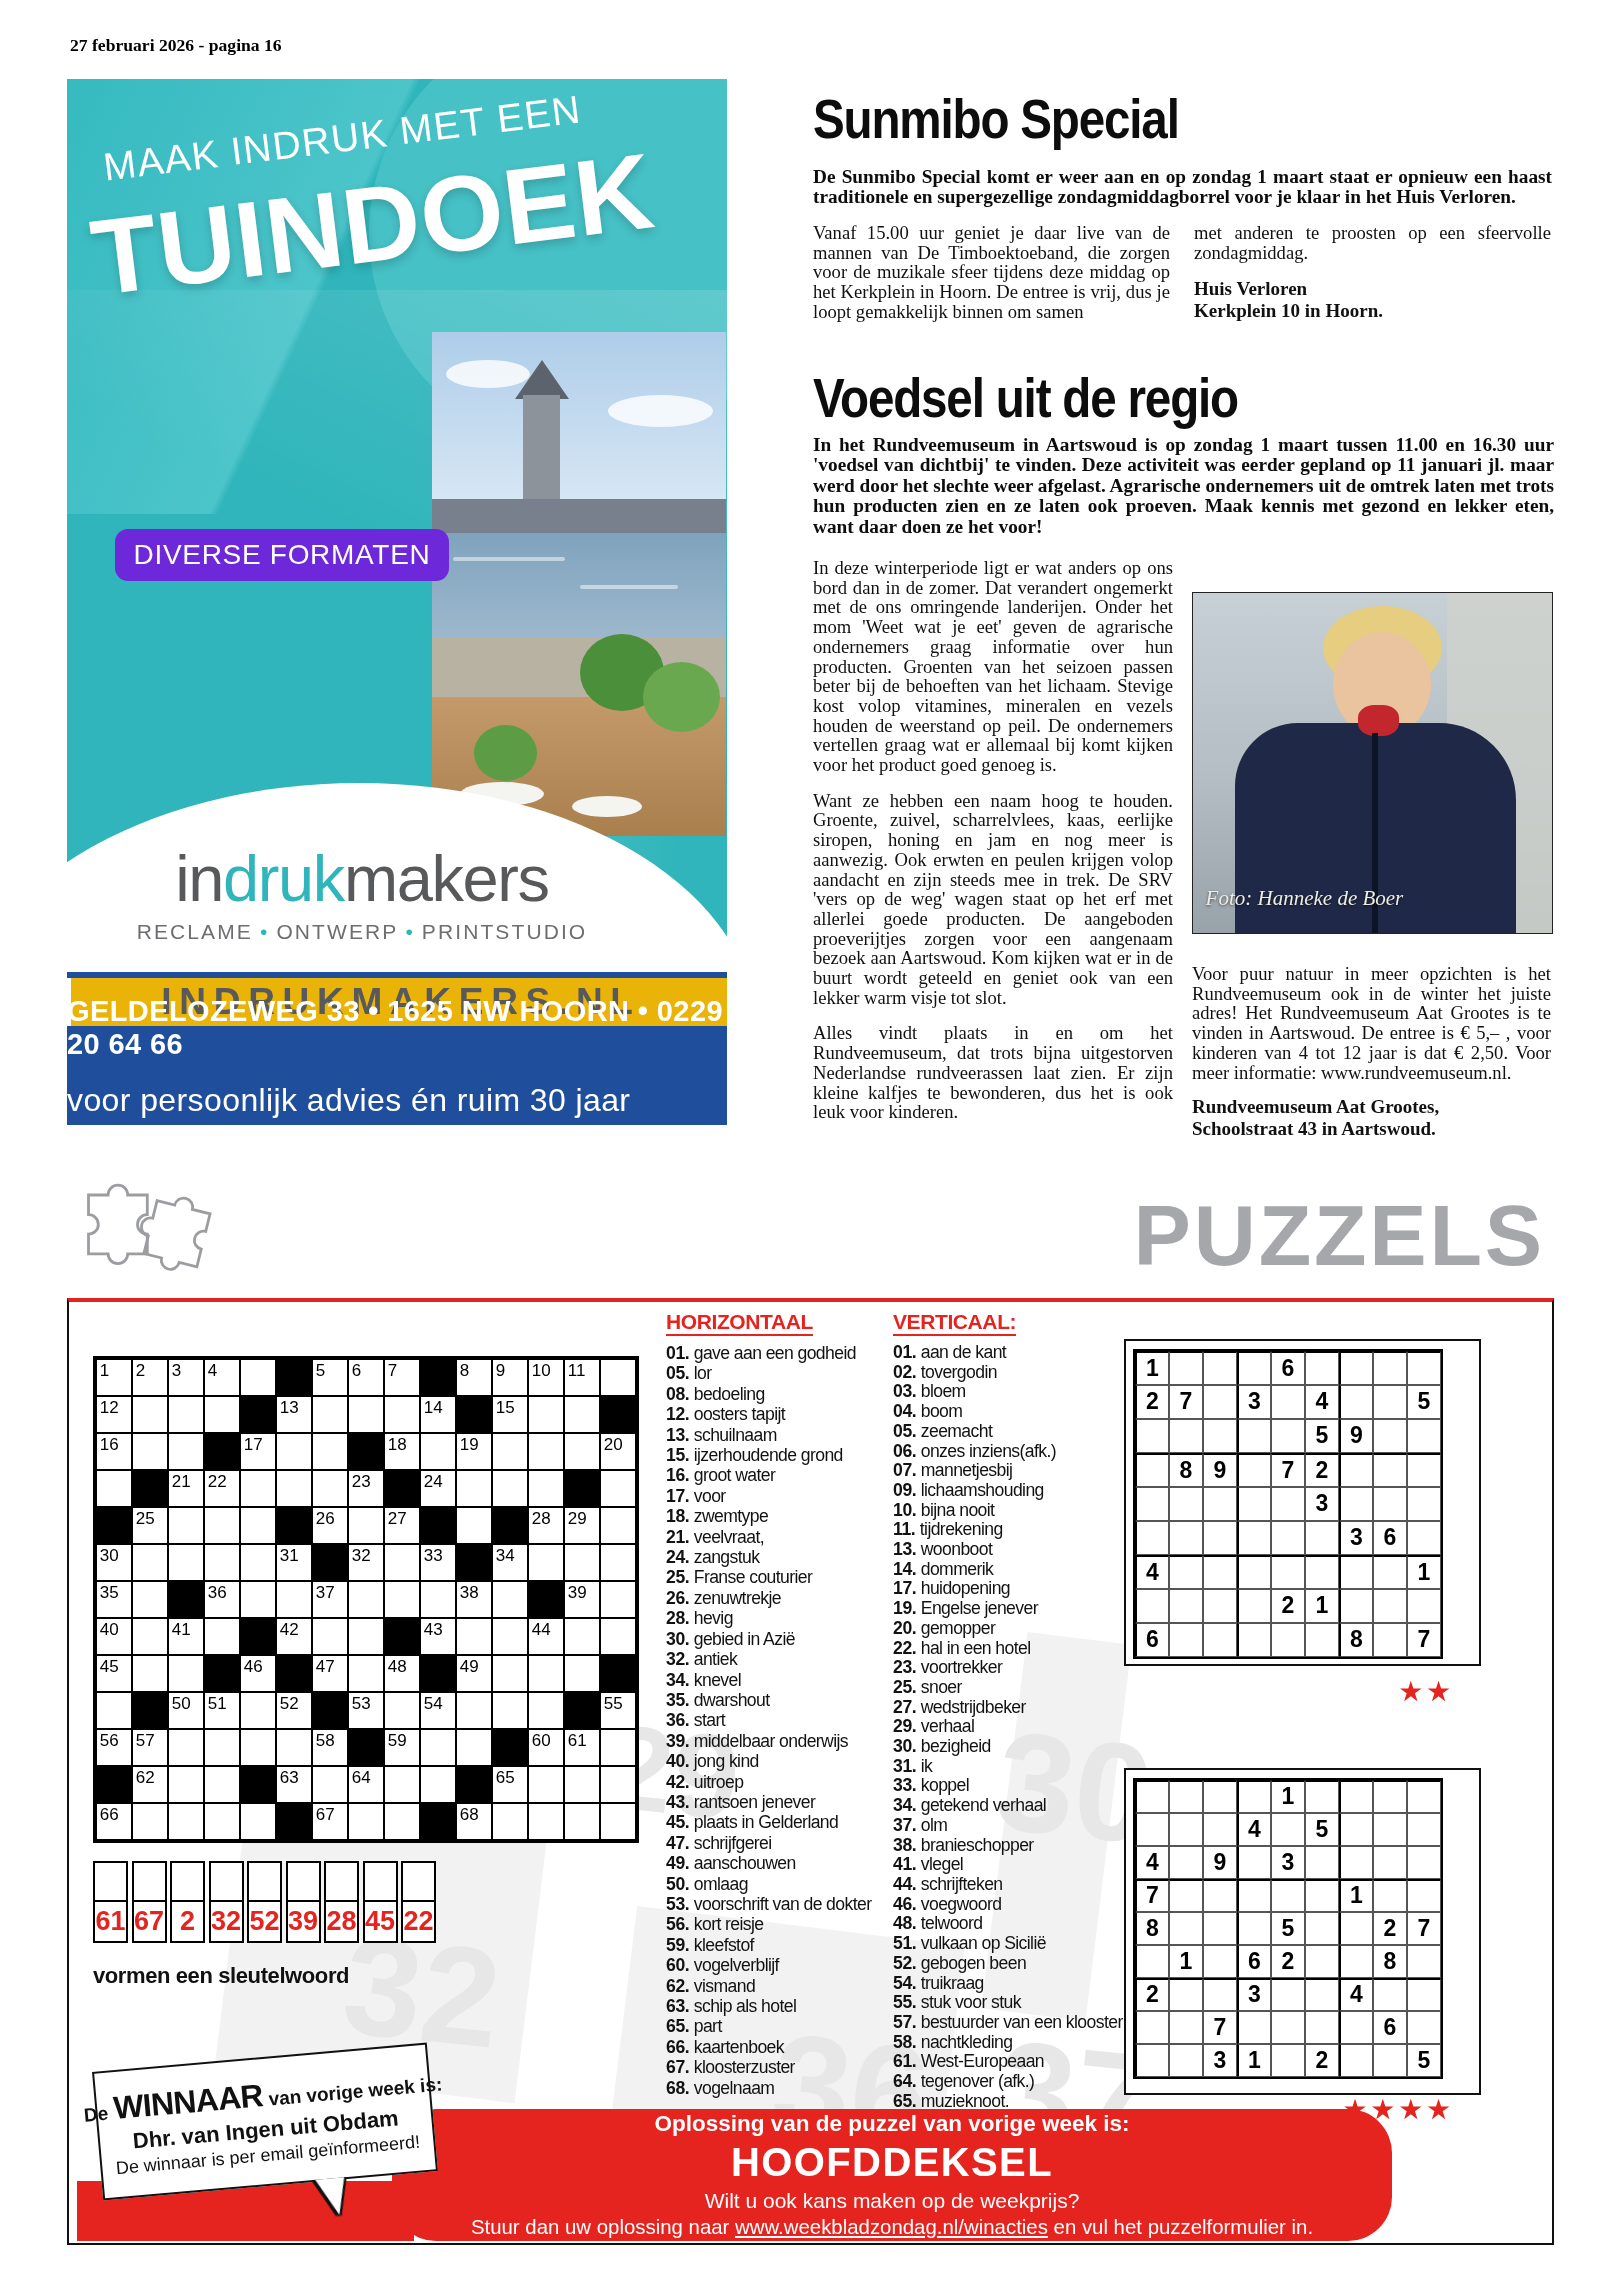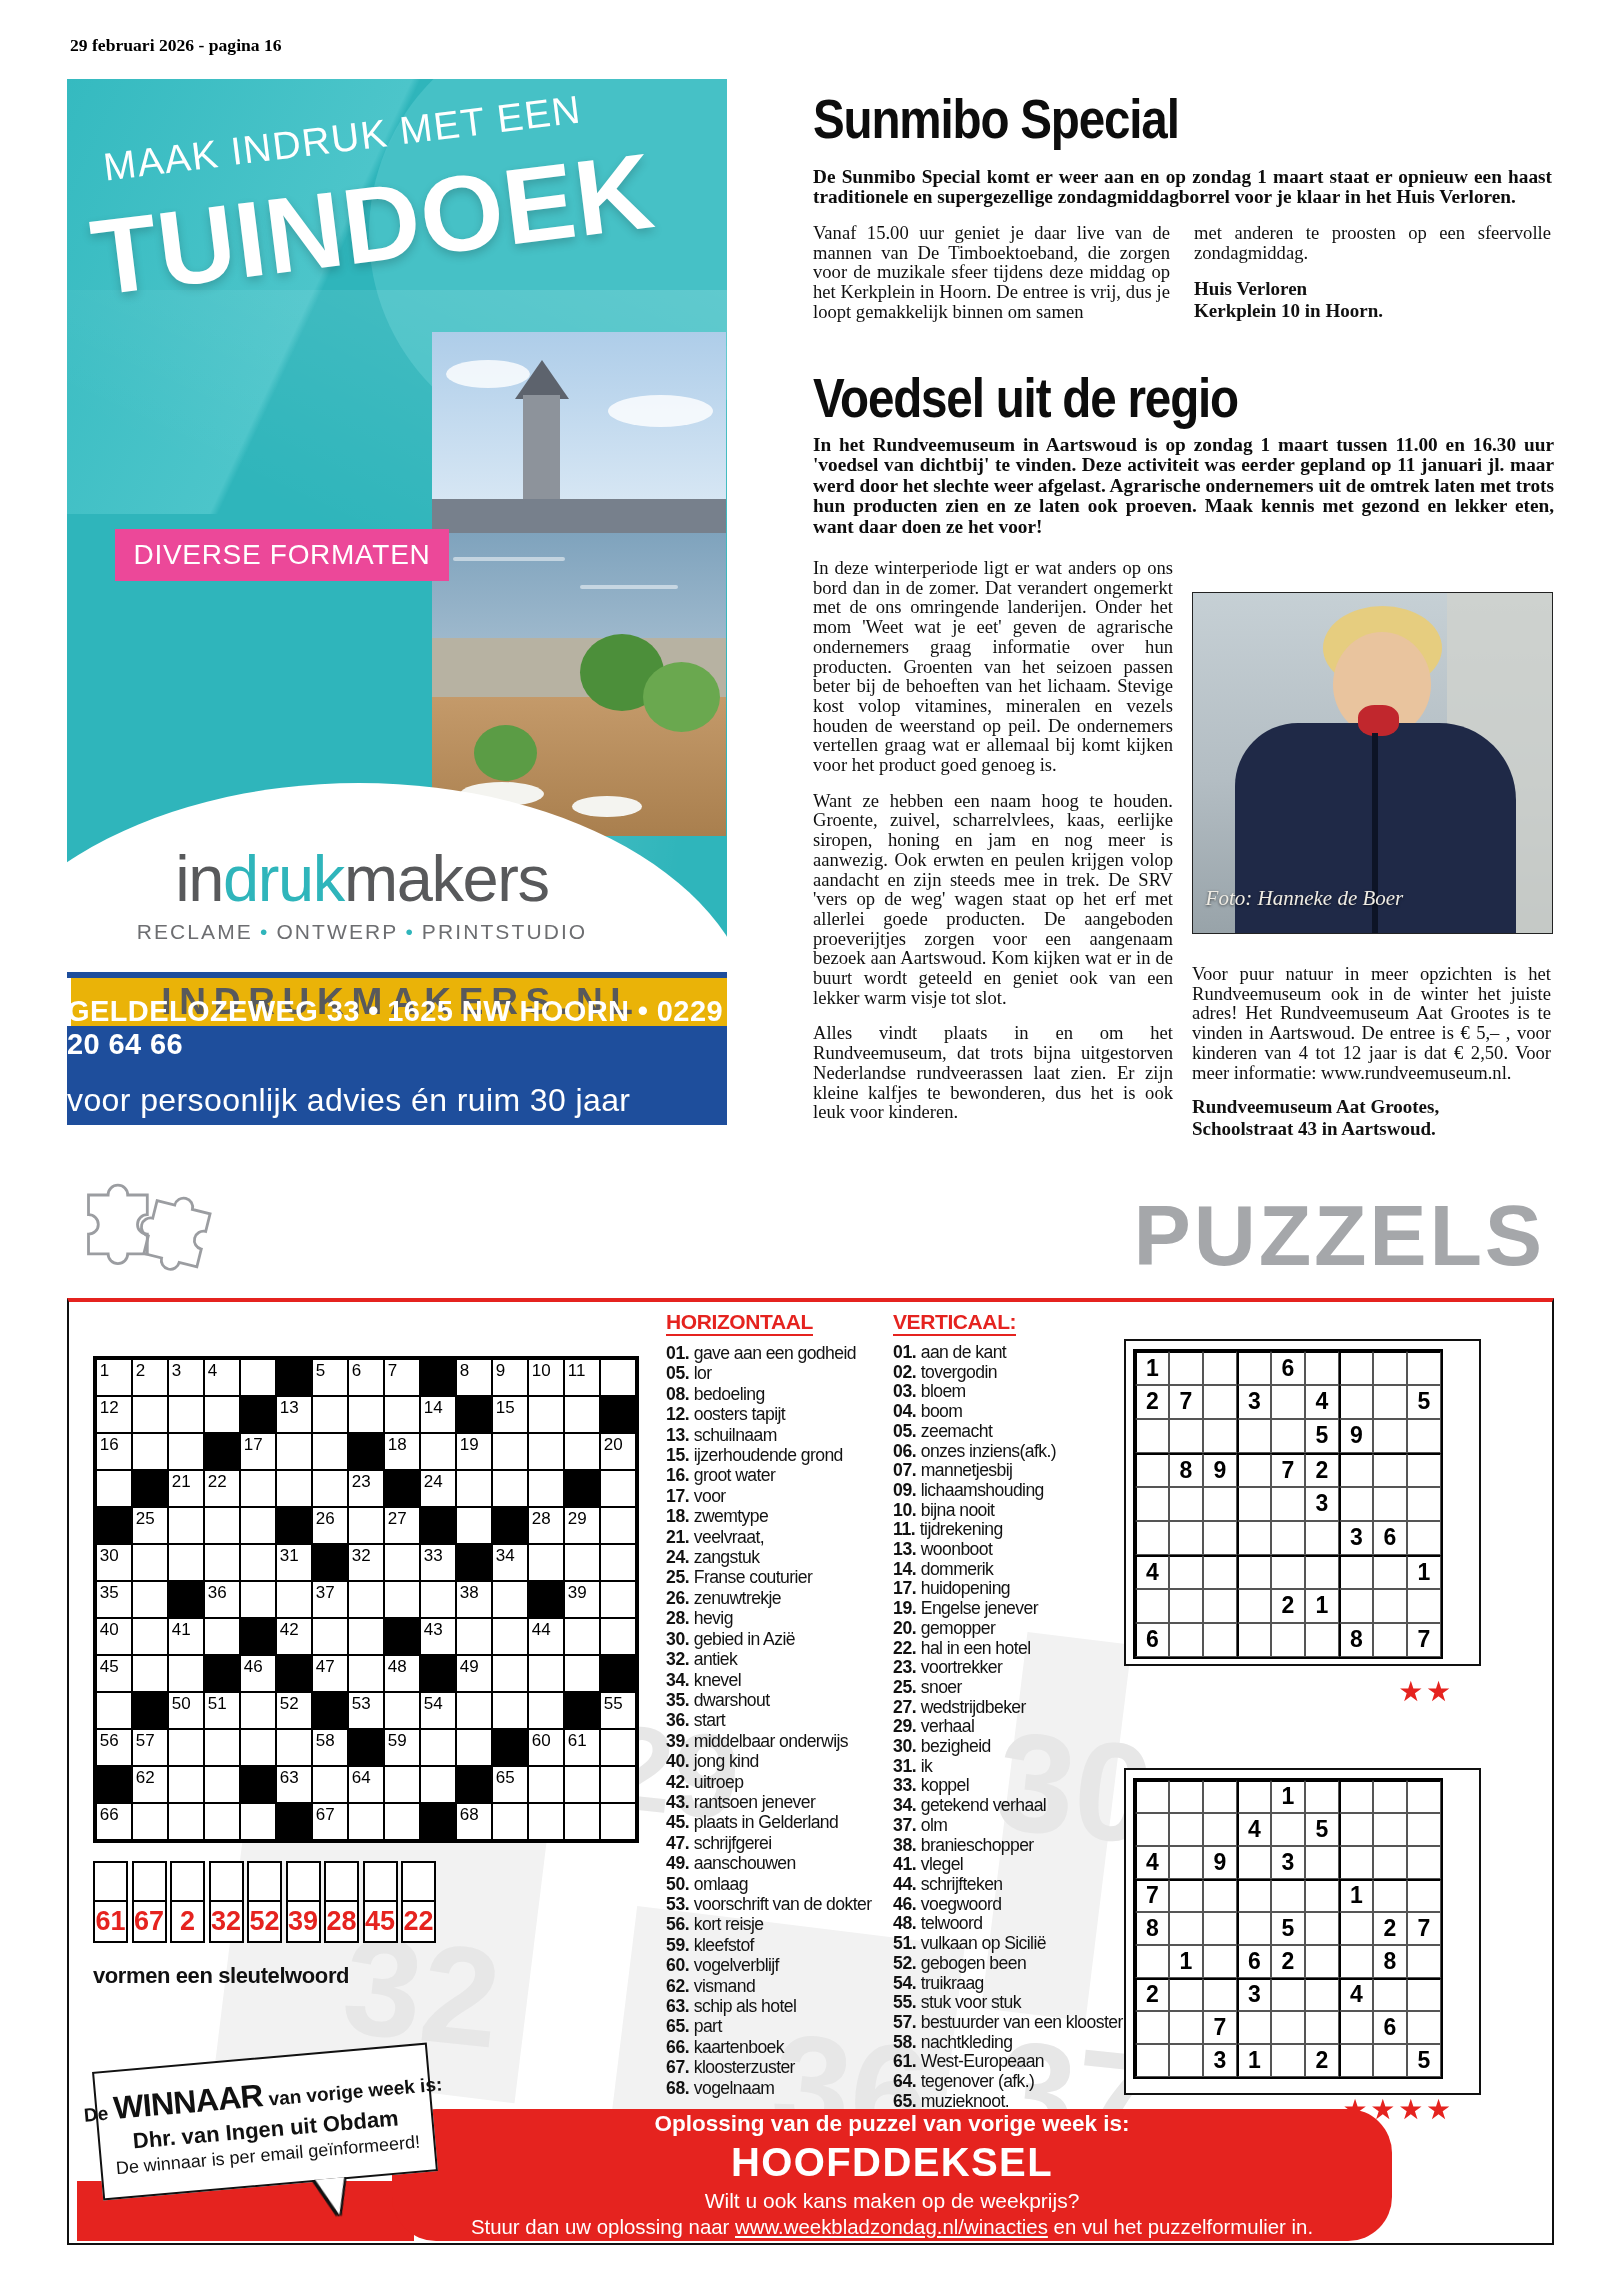--- a/index.html
+++ b/index.html
@@ -24,21 +24,21 @@
   .ph-cloud{position:absolute;background:#fff;border-radius:50%;opacity:.8;}
   .ph-tower{position:absolute;left:91px;top:63px;width:37px;height:105px;background:#8d939b;}
   .ph-roof{position:absolute;left:83px;top:28px;width:0;height:0;border-left:27px solid transparent;border-right:27px solid transparent;border-bottom:39px solid #5d636d;}
   .ph-town{position:absolute;left:0;top:167px;width:100%;height:34px;background:#77808c;}
   .ph-water{position:absolute;left:0;top:201px;width:100%;height:105px;background:linear-gradient(#7fa3bd,#9db8cc);}
   .ph-streak{position:absolute;height:3.5px;background:rgba(255,255,255,.5);border-radius:2.1px;}
   .ph-quay{position:absolute;left:0;top:306px;width:100%;height:67px;background:#b7b2a2;}
   .ph-table{position:absolute;left:0;top:365px;width:100%;height:139px;background:linear-gradient(#c49a6a,#a97f4e);}
   .ph-plant{position:absolute;border-radius:50%;}
   .ph-plate{position:absolute;background:#f4f4f0;border-radius:50%;}
-  .ad-box{background:#ec4899;color:#fff;display:flex;align-items:center;justify-content:center;text-align:center;font:500 28px "Liberation Sans",sans-serif;letter-spacing:0.7px;}
+  .ad-box{background:#6d28d9;color:#fff;display:flex;align-items:center;justify-content:center;text-align:center;font:500 28px "Liberation Sans",sans-serif;letter-spacing:0.7px;border-radius:13px;}
   .ad-box1{left:48px;top:450px;width:334px;height:52px;}
   .ad-box2{left:48px;top:528px;width:379px;height:83px;flex-direction:column;line-height:37px;}
   .ad-circle{left:-105px;top:704px;width:794px;height:492px;background:#fff;border-radius:50%;}
   .ad-logo{left:21px;top:762px;width:548px;text-align:center;font:500 65px "Liberation Sans",sans-serif;letter-spacing:-1.4px;color:#58595b;}
   .ad-logo .teal{color:#2fb5bb;}
   .ad-logosub{left:21px;top:841px;width:548px;text-align:center;font:400 21px "Liberation Sans",sans-serif;color:#6d6e71;letter-spacing:2.1px;}
   .ad-logosub .dot{color:#2fb5bb;padding:0 7px;}
   .ad-navline{left:0;top:893px;width:660px;height:6.3px;background:#1e4e9c;}
   .ad-site{left:4px;top:899px;width:660px;height:48px;background:#eab308;display:flex;align-items:center;justify-content:center;
            font:600 37px "Liberation Sans",sans-serif;color:#58595b;letter-spacing:7.7px;}
@@ -133,21 +133,21 @@
   .wn1 .s{font:700 19px "Liberation Sans",sans-serif;}
   .wn1 .b{font:800 32px "Liberation Sans",sans-serif;letter-spacing:-0.7px;}
   .wn2{font:700 22px "Liberation Sans",sans-serif;}
   .wn3{font:400 18px "Liberation Sans",sans-serif;}
 </style>
 </head>
 <body>
 
 <div class="page">
 
-  <div class="abs dateline">29 februari 2026 - pagina 16</div>
+  <div class="abs dateline">27 februari 2026 - pagina 16</div>
 
   <div class="abs ad">
     <div class="facet f1"></div>
     <div class="facet f2"></div>
     <div class="facet f3"></div>
     <div class="facet f4"></div>
 
     <div class="abs ad-h1">MAAK INDRUK MET EEN</div>
     <div class="abs ad-h2">TUINDOEK</div>
 

